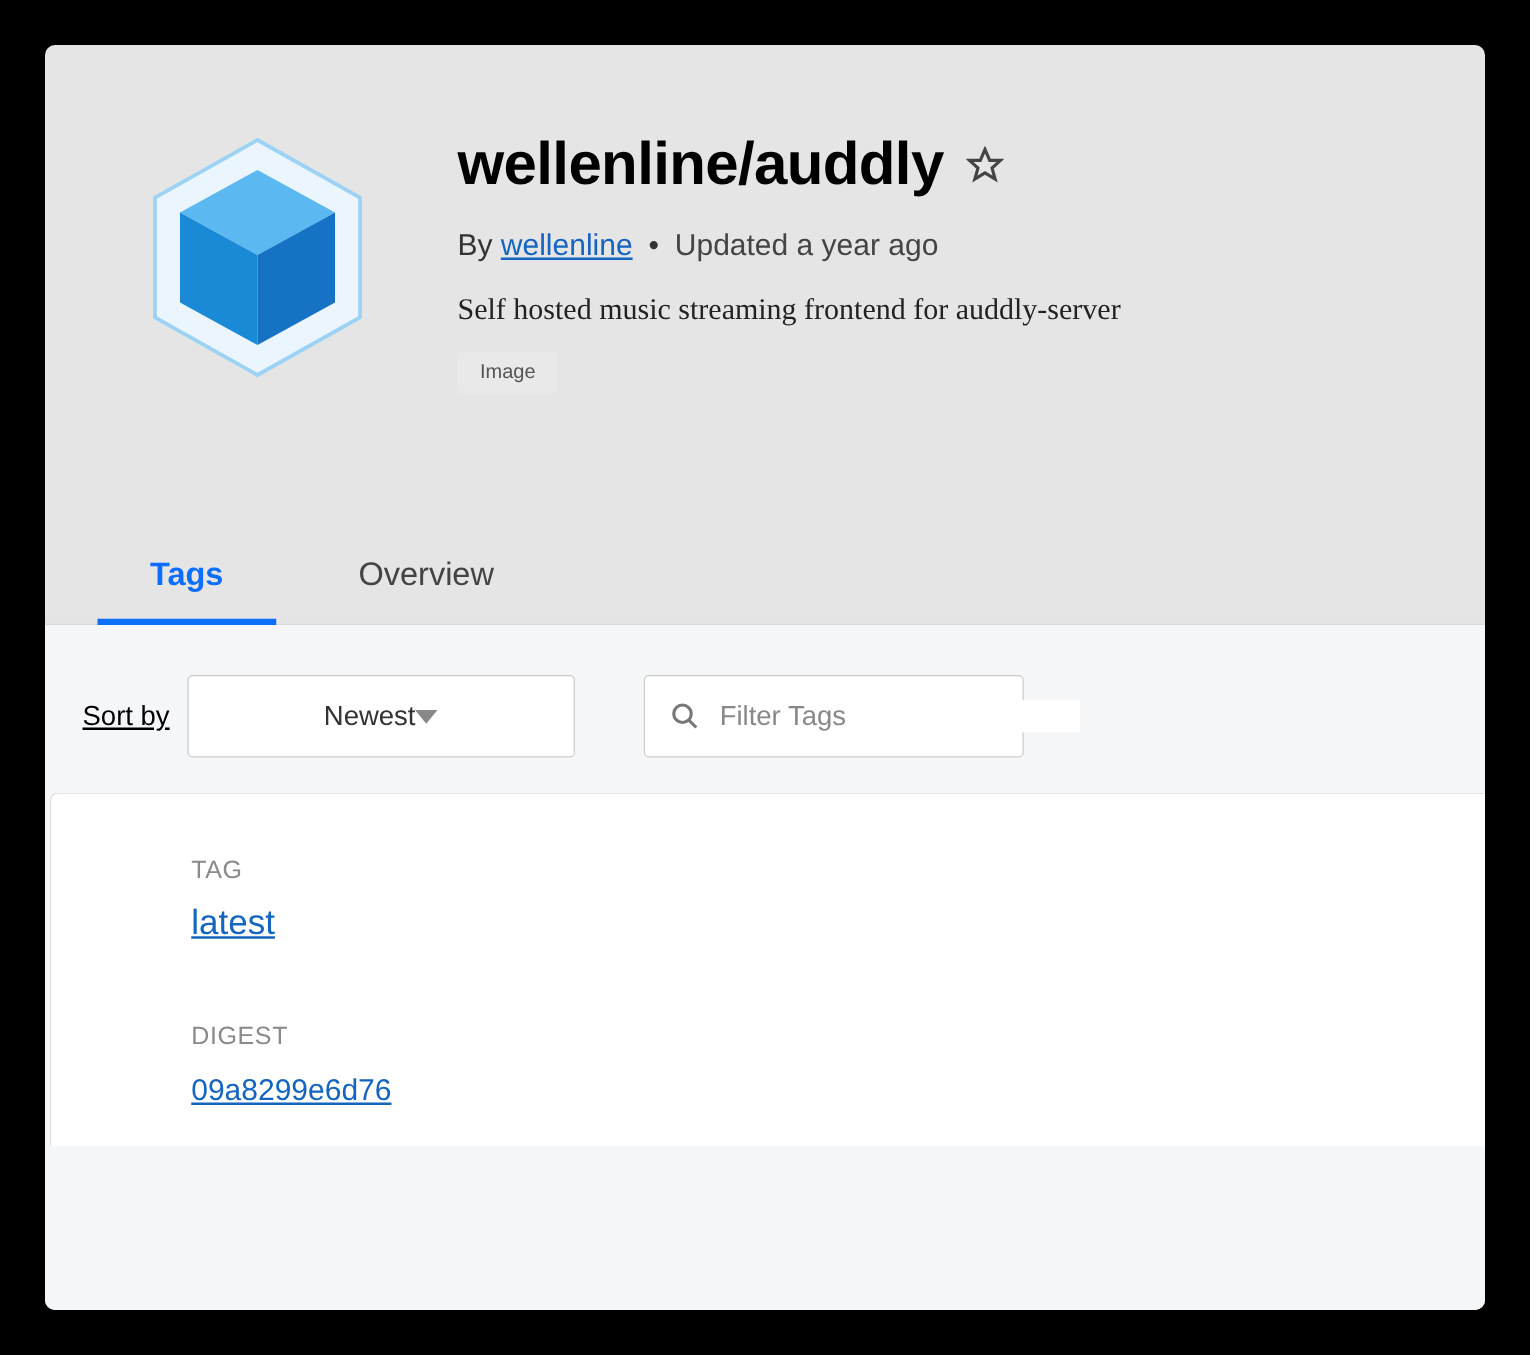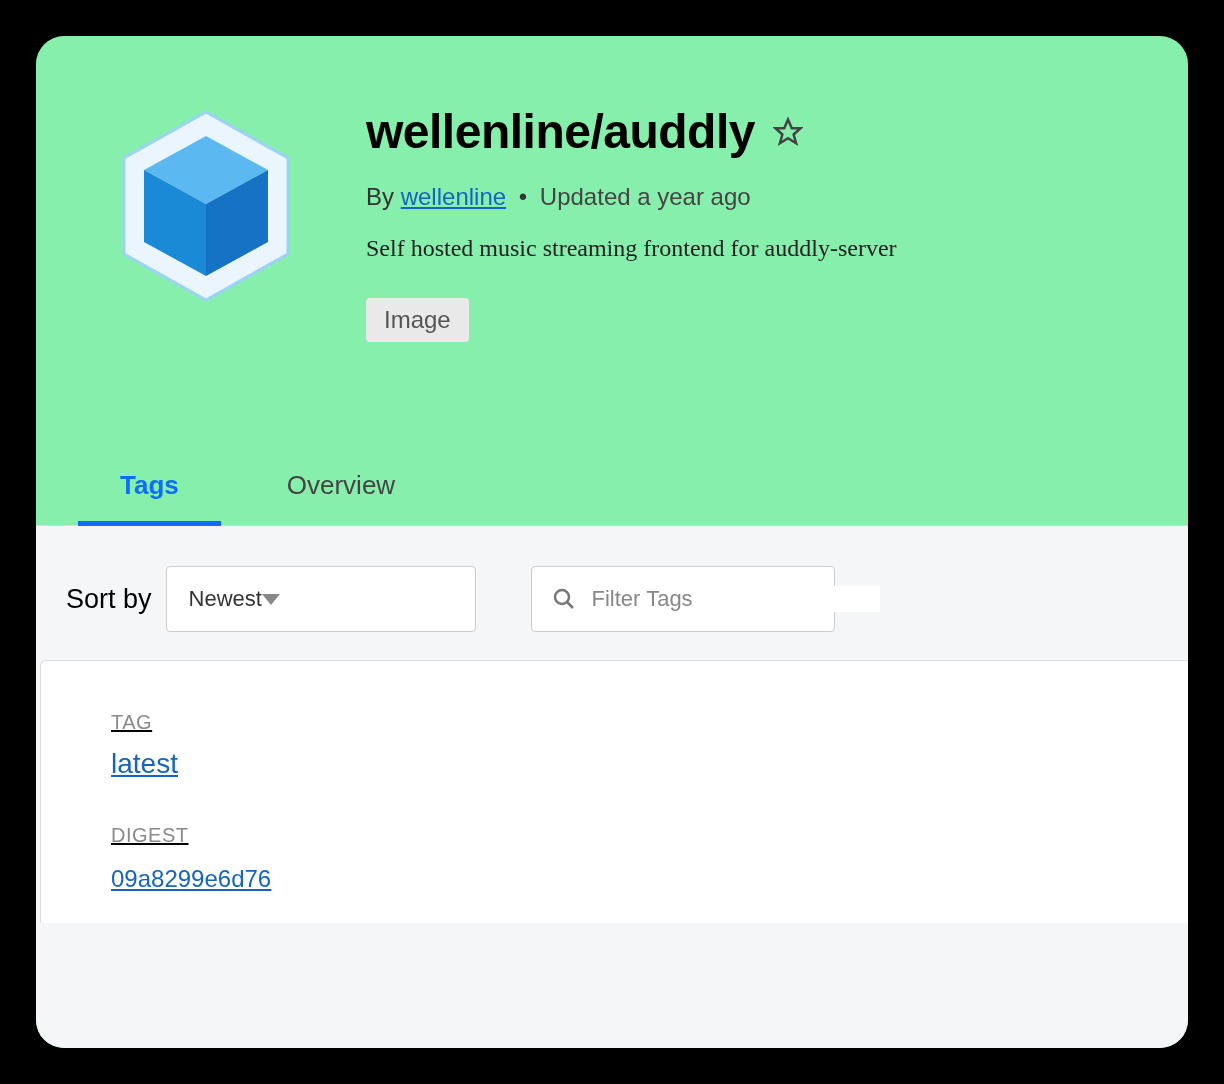--- a/index.html
+++ b/index.html
@@ -4,22 +4,22 @@
 <style>
   * { box-sizing: border-box; margin: 0; padding: 0; }
   body {
     background: #000;
     font-family: -apple-system, BlinkMacSystemFont, "Segoe UI", Helvetica, Arial, sans-serif;
     width: 1224px;
     height: 1084px;
     padding: 36px;
   }
   .card {
-    background: #86efac;
-    border-radius: 28px;
+    background: #e5e5e5;
+    border-radius: 8px;
     width: 100%;
     height: 100%;
     overflow: hidden;
     position: relative;
   }
   .header-section {
     padding: 60px 60px 0 60px;
     display: flex;
     gap: 50px;
   }
@@ -61,24 +61,24 @@
   .byline .sep { margin: 0 6px; color: #333; }
   .byline .updated { color: #444; }
   .description {
     margin-top: 24px;
     font-size: 24px;
     color: #222;
     font-family: Liberation Serif, serif;
   }
   .badge {
     display: inline-block;
-    margin-top: 36px;
+    margin-top: 19px;
     background: #e9e9ea;
     color: #555;
-    font-size: 24px;
+    font-size: 16px;
     padding: 8px 18px;
     border-radius: 4px;
   }
   .tabs {
     display: flex;
     gap: 60px;
     padding: 0 60px;
     margin-top: 110px;
     border-bottom: 1px solid #d9d9d9;
   }
@@ -105,37 +105,38 @@
     padding: 40px 0 0 0;
     height: 100%;
   }
   .controls {
     display: flex;
     align-items: center;
     gap: 55px;
     padding: 0 30px;
   }
   .sort-label {
-    font-size: 27px;
+    font-size: 22px;
     color: #000;
+    text-decoration: underline;
   }
   .sort-wrap {
     display: flex;
     align-items: center;
     gap: 14px;
   }
   .select {
     width: 310px;
     height: 66px;
     background: #fff;
     border: 1px solid #ccc;
     border-radius: 4px;
     display: flex;
     align-items: center;
-    justify-content: flex-start;
+    justify-content: center;
     padding: 0 22px;
     font-size: 22px;
     color: #333;
     cursor: pointer;
   }
   .select .chev { color: #888; }
   .filter-input {
     width: 304px;
     height: 66px;
     background: #fff;
@@ -155,22 +156,21 @@
   }
   .filter-input input::placeholder { color: #888; }
   .search-ico { color: #777; display:flex; }
   .tag-card {
     background: #fff;
     border: 1px solid #ddd;
     border-bottom: none;
     border-right: none;
     border-radius: 6px 0 0 0;
     margin: 28px 0 0 4px;
-    padding: 50px 70px 30px 70px;
-    text-decoration: underline;
+    padding: 50px 70px 30px 112px;
   }
   .col-label {
     font-size: 20px;
     color: #8a8a8a;
     letter-spacing: 0.5px;
   }
   .tag-name {
     margin-top: 14px;
     font-size: 28px;
   }
@@ -178,21 +178,21 @@
   .pushed-line {
     margin-top: 14px;
     font-size: 22px;
     color: #222;
   }
   .pushed-line .bold { font-weight: 700; }
   .pushed-line a { color: #1565c0; text-decoration: underline; }
   .digest-row {
     display: flex;
     justify-content: space-between;
-    margin-top: 44px;
+    margin-top: 64px;
     gap: 40px;
   }
   .digest-col {}
   .digest-link {
     display: block;
     margin-top: 18px;
     font-size: 24px;
     color: #1565c0;
     text-decoration: underline;
   }

